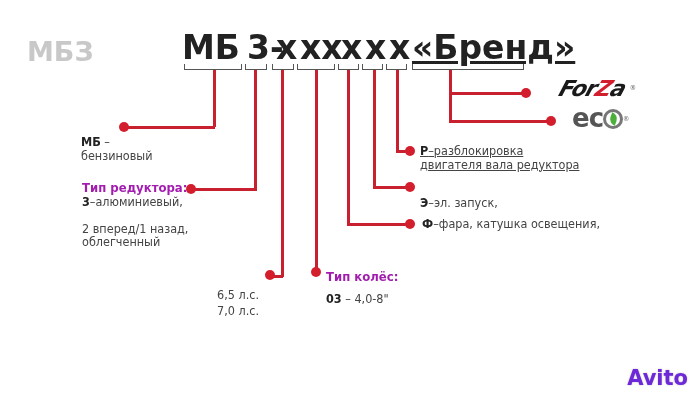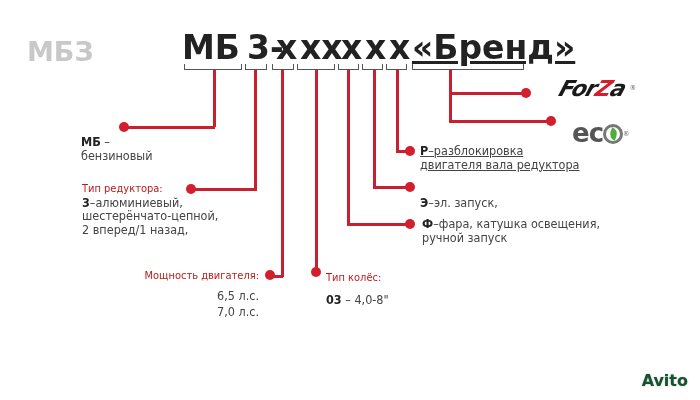--- a/index.html
+++ b/index.html
@@ -10,32 +10,32 @@
            font-family:"DejaVu Sans", sans-serif; letter-spacing:0px; }
   .code { top:28px; font-size:33px; font-weight:bold; color:#222; line-height:40px;
           font-family:"DejaVu Sans", sans-serif; white-space:nowrap; }
   .bracket { height:6px; border:1.5px solid #555; border-top:none; box-sizing:border-box; }
   .red { background:#c8202f; }
   .vline { width:2.5px; }
   .hline { height:2.5px; }
   .dot { width:10px; height:10px; border-radius:50%; background:#d31f2d; }
   .lbl { font-size:12.5px; line-height:13.5px; color:#444; white-space:nowrap; }
   .lbl b { color:#222; }
-  .title { font-weight:normal; color:#b91c1c; font-size:11px; }
+  .title { font-weight:bold; color:#a21caf; font-size:13px; }
   .logo-forza { font-family:"DejaVu Sans", sans-serif; font-weight:bold; font-style:italic;
                 font-size:22px; letter-spacing:-1px; color:#1a1a1a; transform:skewX(-18deg); }
   .logo-forza .z { color:#d31f2d; }
   .reg { font-size:7px; color:#666; }
   .logo-eco { font-family:"DejaVu Sans", sans-serif; font-weight:bold; font-size:26px;
               color:#555; letter-spacing:-1px; }
   .leaf { display:inline-block; width:20px; height:20px; border-radius:50%;
           border:3px solid #777; box-sizing:border-box; position:relative; vertical-align:-2px; }
   .leaf::after { content:""; position:absolute; left:4px; top:1px; width:7px; height:12px;
                  background:#4caf3a; border-radius:0 10px 0 10px; transform:rotate(20deg); }
-  .watermark { right:12px; bottom:10px; font-size:16px; font-weight:bold; color:#14532d;
+  .watermark { right:12px; bottom:10px; font-size:21px; font-weight:bold; color:#6d28d9;
                text-shadow:0 0 2px #bbb; font-family:"DejaVu Sans", sans-serif; }
 </style>
 </head>
 <body>
 
 <div class="abs ghost">МБЗ</div>
 
 <div class="abs code" style="left:182px;">МБ</div>
 <div class="abs code" style="left:247px;">3-</div>
 <div class="abs code" style="left:276px;">х</div>
@@ -86,54 +86,54 @@
 <div class="abs dot" style="left:521px;top:88px;"></div>
 <div class="abs red hline" style="left:449px;top:120px;width:100px;"></div>
 <div class="abs dot" style="left:546px;top:116px;"></div>
 
 <div class="abs" style="left:560px;top:76px;">
   <span class="logo-forza" style="display:inline-block;">
     <span>For</span><span class="z">Z</span><span>a</span>
   </span>
   <sup class="reg">®</sup>
 </div>
-<div class="abs" style="left:572px;top:118px;">
+<div class="abs" style="left:572px;top:103px;">
   <span class="logo-eco">ec</span><span class="leaf"></span><sup class="reg">®</sup>
 </div>
 
 <div class="abs lbl" style="left:81px;top:135px;">
   <b>МБ</b><span> –</span><br>
   <span>бензиновый</span>
 </div>
 
 <div class="abs lbl" style="left:82px;top:181px;">
   <span class="title">Тип редуктора:</span><br>
   <b>3</b><span>–алюминиевый,</span><br>
-  <span>шестерёнчато-цепной,</span><br>
+  <br>
   <span>2 вперед/1 назад,</span><br>
+  <span>облегченный</span>
 </div>
 
 <div class="abs lbl" style="left:124px;top:268px;text-align:right;width:135px;">
-  <span class="title">Мощность двигателя:</span><br>
+  <br>
   <div style="margin-top:5px;line-height:16px;">
     <span>6,5 л.с.</span><br>
     <span>7,0 л.с.</span>
   </div>
 </div>
 
 <div class="abs lbl" style="left:326px;top:266px;line-height:22px;">
   <span class="title">Тип колёс:</span><br>
   <b>03</b><span> – 4,0-8"</span>
 </div>
 
 <div class="abs lbl" style="left:420px;top:144px;text-decoration:underline;">
   <b>Р</b><span>–разблокировка</span><br>
   <span>двигателя вала редуктора</span>
 </div>
 <div class="abs lbl" style="left:420px;top:196px;">
   <b>Э</b><span>–эл. запуск,</span><br>
 </div>
 <div class="abs lbl" style="left:422px;top:217px;">
   <b>Ф</b><span>–фара, катушка освещения,</span><br>
-  <span>ручной запуск</span>
 </div>
 
 <div class="abs watermark">Avito</div>
 
 </body></html>

